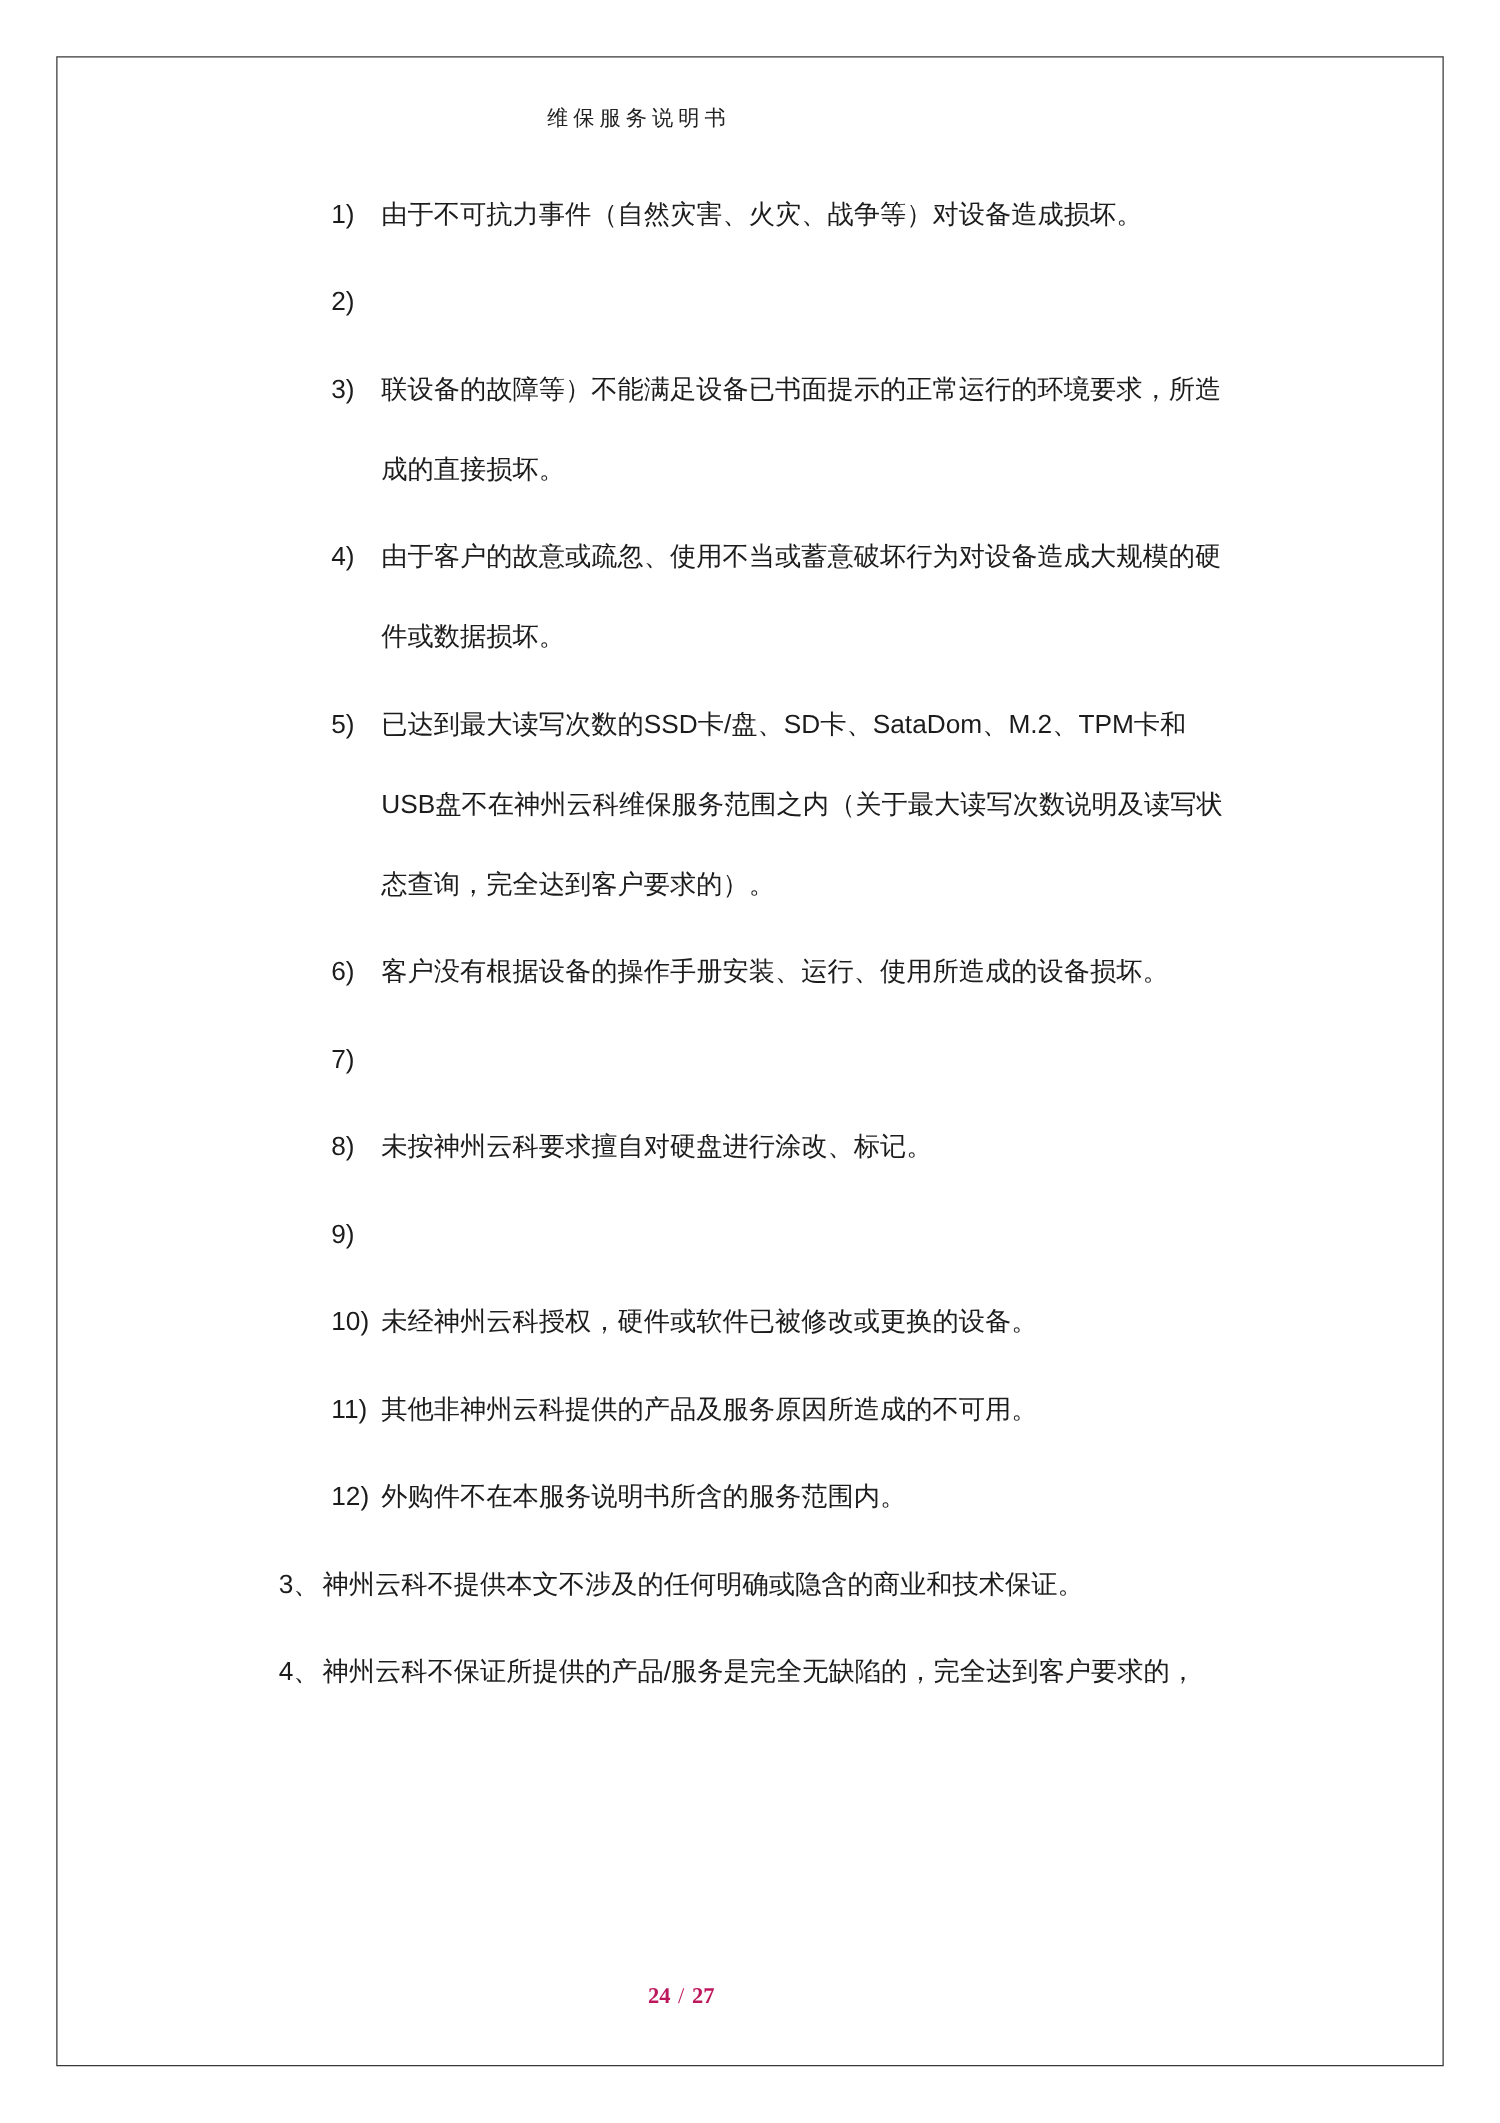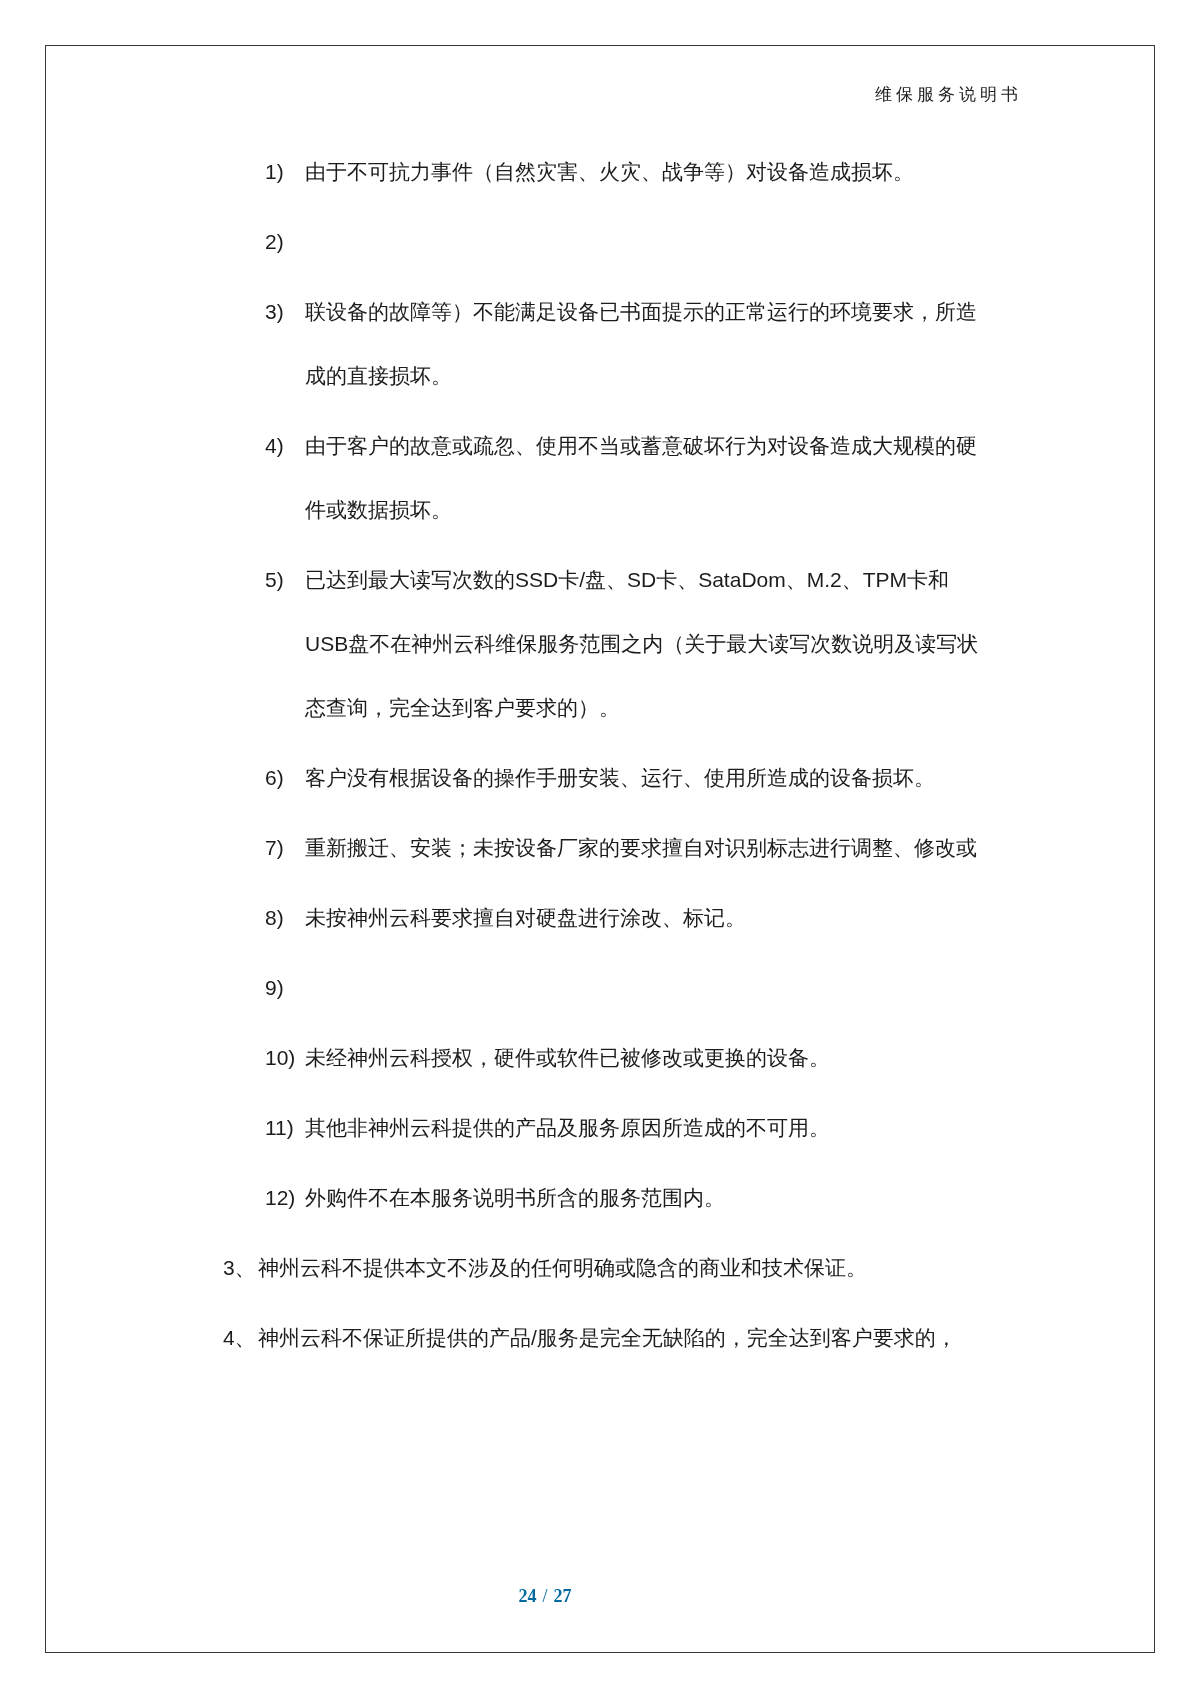--- a/index.html
+++ b/index.html
@@ -19,21 +19,21 @@
     width: 1108px;
     height: 1606px;
     border: 1.5px solid #383838;
     pointer-events: none;
   }
   .doc-header {
     position: absolute;
     top: 83px;
     left: 0;
     right: 178px;
-    text-align: right;
+    text-align: center;
     font-family: "Liberation Serif", serif;
     font-size: 17px;
     letter-spacing: 4px;
     color: #222222;
   }
   .content {
     position: absolute;
     top: 140px;
     left: 223px;
     width: 780px;
@@ -58,21 +58,21 @@
     white-space: nowrap;
   }
   .doc-footer {
     position: absolute;
     top: 1586px;
     left: 0;
     right: 110px;
     text-align: center;
     font-family: "Liberation Serif", serif;
     font-size: 18px;
-    color: #0369a1;
+    color: #be185d;
   }
   .doc-footer .pg { font-weight: bold; }
   .doc-footer .sep { font-weight: normal; padding: 0 6px; }
 </style>
 </head>
 <body>
 
 <div class="page-frame"></div>
 
 <div class="doc-header">维保服务说明书</div>
@@ -118,21 +118,20 @@
   <div class="para sub">
     <span class="num">6)</span>
     <span class="text">
       <span class="line">客户没有根据设备的操作手册安装、运行、使用所造成的设备损坏。</span>
     </span>
   </div>
 
   <div class="para sub">
     <span class="num">7)</span>
     <span class="text">
-      <span class="line">重新搬迁、安装；未按设备厂家的要求擅自对识别标志进行调整、修改或</span>
     </span>
   </div>
 
   <div class="para sub">
     <span class="num">8)</span>
     <span class="text">
       <span class="line">未按神州云科要求擅自对硬盘进行涂改、标记。</span>
     </span>
   </div>
 

